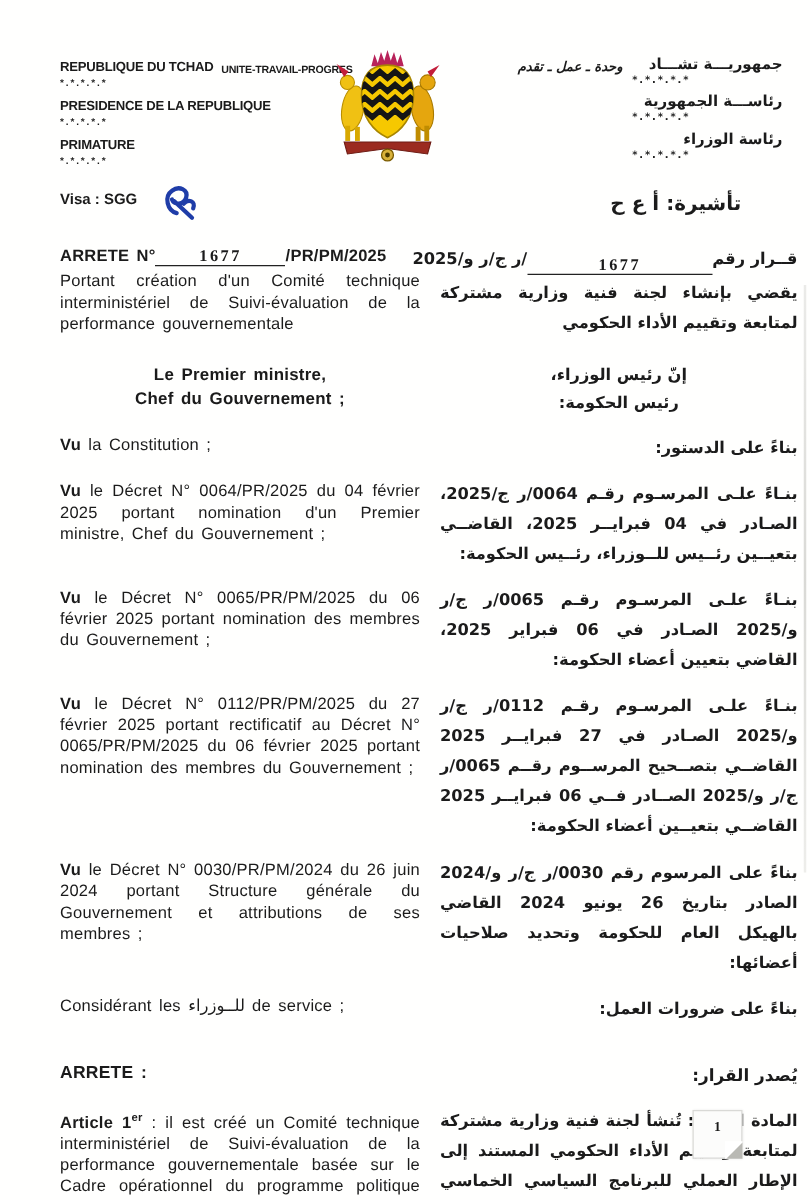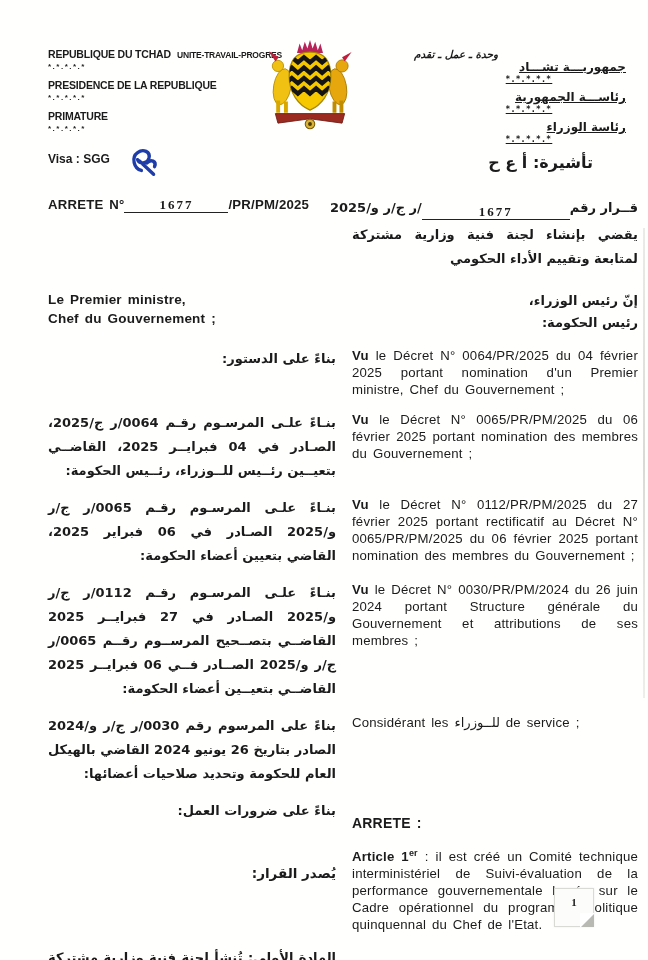--- a/index.html
+++ b/index.html
@@ -7,22 +7,22 @@
         font-family:"Liberation Sans",sans-serif;color:#1b1b1b;}
   
   .hdr{position:absolute;left:0;top:0;width:648px;height:192px;}
   .hdr-left{position:absolute;left:48px;top:48px;width:230px;}
   .hl-title{font-weight:bold;font-size:10.5px;letter-spacing:-0.2px;line-height:12px;}
   .dots{font-weight:bold;font-size:8px;letter-spacing:1.5px;line-height:9px;margin:2px 0 8px 0;}
   .motto-fr{position:absolute;left:177px;top:50px;font-weight:bold;font-size:8.5px;letter-spacing:-0.2px;}
   .emblem{position:absolute;left:258px;top:32px;width:104px;height:106px;}
   .motto-ar{position:absolute;left:388px;top:48px;width:110px;direction:rtl;
             font-family:"DejaVu Sans",sans-serif;font-weight:bold;font-size:10.5px;font-style:italic;}
-  .hdr-right{position:absolute;right:22px;top:60px;width:170px;direction:rtl;text-align:right;
-             font-family:"DejaVu Sans",sans-serif;font-weight:bold;font-size:12px;line-height:14px;text-decoration:underline;}
+  .hdr-right{position:absolute;right:22px;top:44px;width:170px;direction:rtl;text-align:right;
+             font-family:"DejaVu Sans",sans-serif;font-weight:bold;font-size:12px;line-height:14px;}
   .hdr-right .dots{text-align:center;margin:1px 24px 6px 0;}
   .visa-fr{position:absolute;left:48px;top:152px;font-weight:bold;font-size:12px;}
   .paraph{position:absolute;left:128px;top:146px;width:38px;height:32px;}
   .visa-ar{position:absolute;right:55px;top:153px;direction:rtl;
            font-family:"DejaVu Sans",sans-serif;font-weight:bold;font-size:16px;}
   
   .body-grid{position:absolute;left:0;top:196px;width:648px;display:grid;
              grid-template-columns:288px 286px;column-gap:16px;row-gap:13px;
              padding:0 10px 0 48px;box-sizing:border-box;}
   .fr{font-size:13.2px;line-height:17px;text-align:justify;word-spacing:2px;letter-spacing:0.2px;}
@@ -30,21 +30,21 @@
       font-size:13px;line-height:24px;text-align:justify;}
   .fr p,.ar p{margin:0;}
   .lead{font-weight:bold;}
   .numline{white-space:nowrap;font-weight:bold;font-size:13.2px;}
   .fill{display:inline-block;min-width:104px;text-align:center;border-bottom:1.6px solid #222;
         font-family:"Liberation Serif",serif;font-weight:bold;font-size:13px;letter-spacing:2px;
         vertical-align:bottom;line-height:15px;}
   .ar .numline{font-size:13px;}
   .ar .fill{min-width:148px;letter-spacing:2px;}
   .subject{margin-top:3px !important;}
-  .authority{font-weight:bold;font-size:13.5px;line-height:19px;margin-top:6px;}
+  .authority{text-align:center;font-weight:bold;font-size:13.5px;line-height:19px;margin-top:6px;}
   .ar .authority{font-size:13px;line-height:22px;}
   .order-head{font-weight:bold;font-size:14px;margin-top:16px;}
   .ar .order-head{font-size:13.5px;}
   sup{font-size:9px;}
   
   .pagebox{position:absolute;right:54px;bottom:33px;width:40px;height:39px;background:#fcfcfb;
            border:1px solid #d9d9d6;box-shadow:0 0 2px rgba(0,0,0,0.08);
            font-family:"Liberation Serif",serif;font-weight:bold;font-size:11px;text-align:center;
            padding-top:7px;box-sizing:border-box;}
   .pagebox::after{content:"";position:absolute;right:-1px;bottom:-1px;width:0;height:0;
@@ -119,39 +119,43 @@
         <path d="M14,26 C6,24 3,12 10,7 C16,2.5 24,6 22,13 C20,19 12,19.5 10,14.5 M12,16 L27,30 M20,18 C24,13.5 30.5,16 28,22" stroke="#1f3da8" stroke-width="3.6" fill="none" stroke-linecap="round"></path>
       </svg>
     </div>
     <div class="visa-ar">تأشيرة: أ ع ح</div>
   </div>
 
   <div class="body-grid">
 
     <div class="fr">
       <div class="numline"><span>ARRETE N°</span><span class="fill">1677</span><span>/PR/PM/2025</span></div>
+      <p class="subject">Portant création d'un Comité technique interministériel de Suivi-évaluation de la performance gouvernementale</p>
     </div>
     <div class="ar">
       <div class="numline"><span>قــرار رقم</span><span class="fill">1677</span><span>/ر ج/ر و/2025</span></div>
       <p class="subject">يقضي بإنشاء لجنة فنية وزارية مشتركة لمتابعة وتقييم الأداء الحكومي</p>
     </div>
 
     <div class="fr">
       <div class="authority">
         <div>Le Premier ministre,</div>
         <div>Chef du Gouvernement ;</div>
       </div>
     </div>
     <div class="ar">
       <div class="authority">
         <div>إنّ رئيس الوزراء،</div>
         <div>رئيس الحكومة:</div>
       </div>
     </div>
 
+    <div class="fr">
+        <p><span class="lead">Vu</span><span> la Constitution ;</span></p>
+      </div>
     <div class="ar">
         <p>بناءً على الدستور:</p>
       </div>
 
     <div class="fr">
         <p><span class="lead">Vu</span><span> le Décret N° 0064/PR/2025 du 04 février 2025 portant nomination d'un Premier ministre, Chef du Gouvernement ;</span></p>
       </div>
     <div class="ar">
         <p>بنـاءً علـى المرسـوم رقـم 0064/ر ج/2025، الصـادر في 04 فبرايــر 2025، القاضــي بتعيــين رئــيس للــوزراء، رئــيس الحكومة:</p>
       </div>

